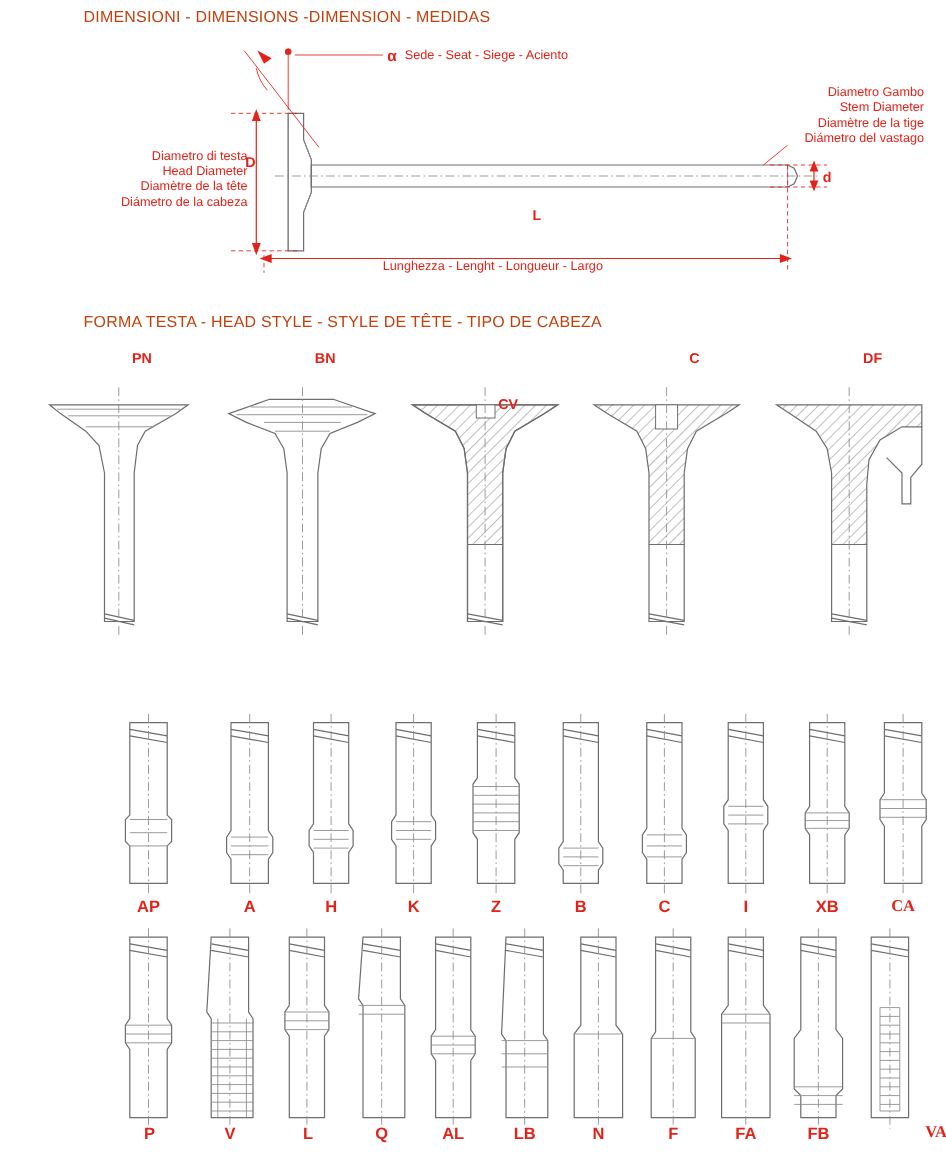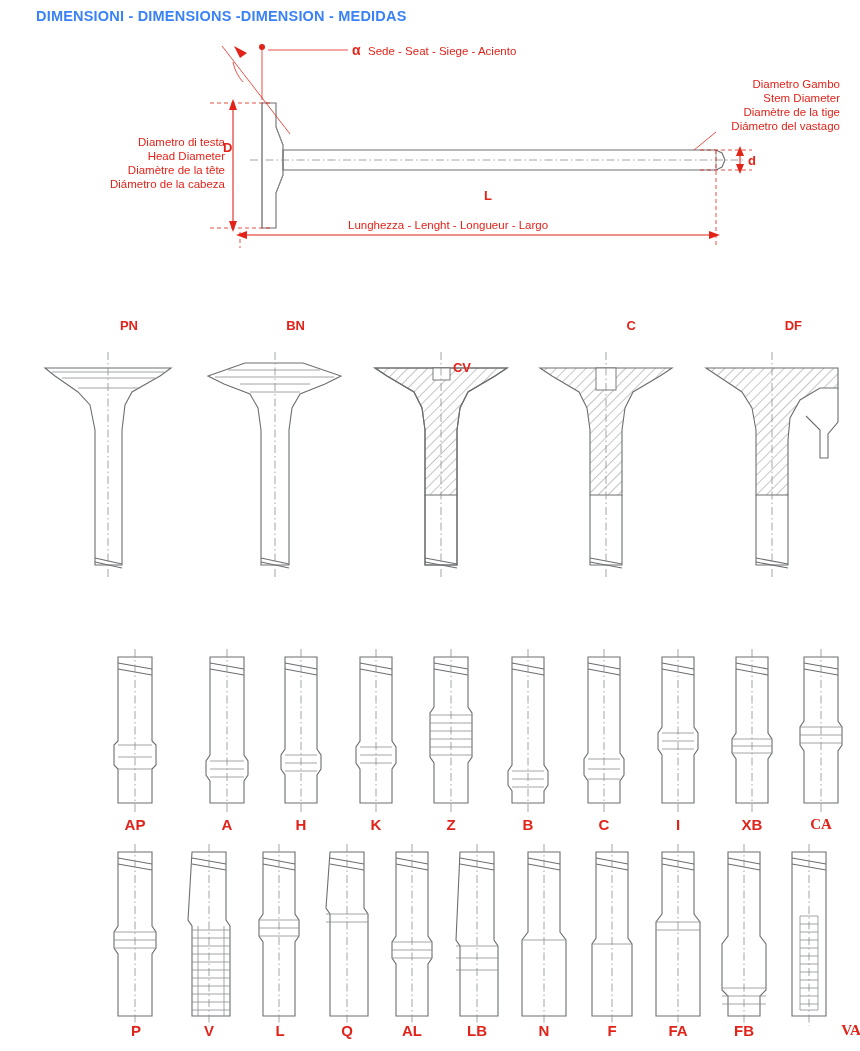--- a/index.html
+++ b/index.html
@@ -16,24 +16,25 @@
     overflow: hidden;
   }
   .page {
     position: relative;
     width: 860px;
     height: 1051px;
   }
   .section-title {
     position: absolute;
     font-size: 14.5px;
-    font-weight: bold;
-    color: #3b82f6;
+    font-weight: normal;
+    color: #c2410c;
     letter-spacing: 0.2px;
     white-space: nowrap;
+    margin-left: 40px;
   }
   #title-dimensions { left: 36px; top: 8px; }
   #title-headstyle  { left: 36px; top: 285px; }
   #title-stemgroove { left: 36px; top: 605px; }
 
   .dim-label {
     position: absolute;
     font-size: 11.5px;
     color: #e2231a;
     line-height: 14px;
@@ -133,22 +134,23 @@
     <div>Diamètre de la tige</div>
     <div>Diámetro del vastago</div>
   </div>
 
   <div class="dim-letter" id="lbl-alpha" style="left:352px; top:42px; font-size:14px;">α</div>
   <div class="dim-label" id="lbl-seat" style="left:368px; top:44px;">Sede - Seat - Siege - Aciento</div>
 
   <div class="dim-letter" id="lbl-D" style="left:223px; top:140px;">D</div>
   <div class="dim-letter" id="lbl-d" style="left:748px; top:153px;">d</div>
   <div class="dim-letter" id="lbl-L" style="left:484px; top:188px;">L</div>
-  <div class="dim-label" id="lbl-length" style="left:348px; top:218px;">Lunghezza - Lenght - Longueur - Largo</div>
-
+  <div class="dim-label" id="lbl-length" style="left:348px; top:235px;">Lunghezza - Lenght - Longueur - Largo</div>
+
+  <div class="section-title" id="title-headstyle">FORMA TESTA - HEAD STYLE - STYLE DE TÊTE - TIPO DE CABEZA</div>
 
   <svg width="860" height="280" style="top:330px;left:0">
 
     <g>
       <path class="ln" d="M45,38 L171,38 L160,46 L132,62 L125,75 L122,100 L122,235 L95,235 L95,100 L90,75 L78,62 L55,46 Z"></path>
       <path class="ln-thin" d="M52,42 L164,42"></path>
       <path class="ln-thin" d="M62,48 L155,48"></path>
       <path class="ln-thin" d="M78,58 L140,58"></path>
       <path class="ln" d="M95,228 L122,234"></path>
       <path class="ln" d="M95,232 L122,238"></path>

